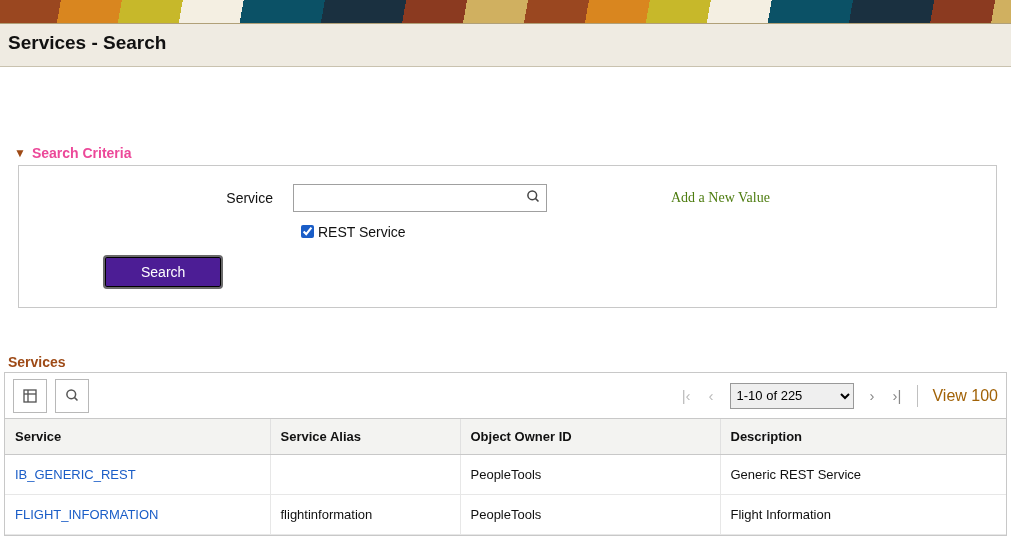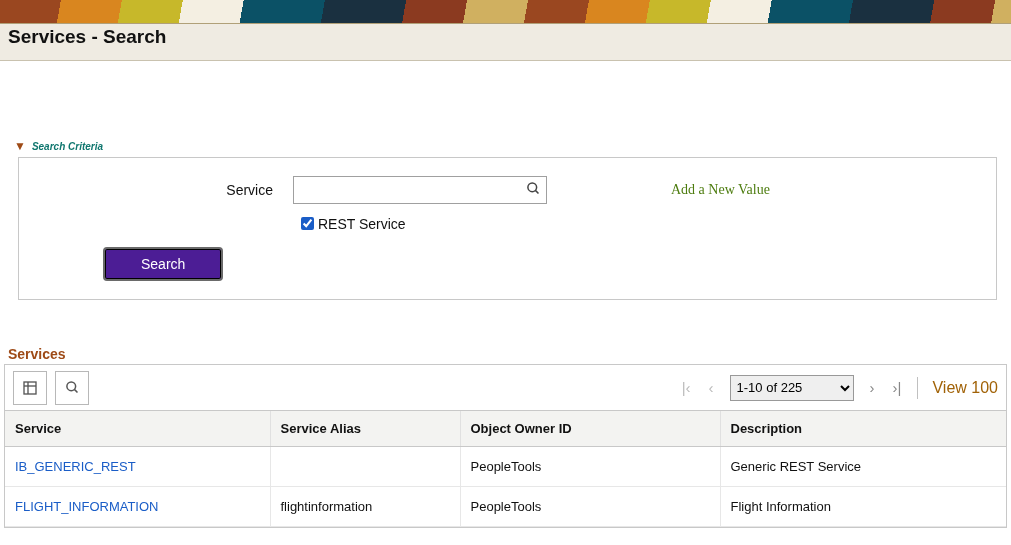--- a/index.html
+++ b/index.html
@@ -6,28 +6,28 @@
   html, body { margin: 0; padding: 0; font-family: Arial, Helvetica, sans-serif; font-size: 13px; color: #111; }
   body { width: 1011px; }
 
   .topstrip { height: 24px; width: 100%; background:
     repeating-linear-gradient(100deg,
       #9a4720 0 60px, #d9861f 60px 120px, #c7b82a 120px 180px,
       #f4efe2 180px 240px, #0b5166 240px 320px, #1a3040 320px 400px,
       #8b3a20 400px 460px, #d0b060 460px 520px);
     border-bottom: 1px solid #b0a078;
   }
-  .titlebar { background: #efebe2; border-bottom: 1px solid #c9c2af; padding: 2px 8px 12px 8px; }
+  .titlebar { background: #efebe2; border-bottom: 1px solid #c9c2af; padding: 8px 8px 12px 8px; }
   .titlebar h1 { margin: 0; font-size: 19px; font-weight: bold; color: #111; }
 
   .content { padding: 78px 4px 0 4px; }
 
   .sec-header { display: flex; align-items: center; gap: 6px; margin: 0 0 4px 10px; }
   .sec-header .chev { color: #9e4a16; font-size: 12px; }
-  .sec-header .lbl { color: #0f766e; font-weight: bold; font-size: 10px; font-style: italic; }
+  .sec-header .lbl { color: #ec4899; font-weight: bold; font-size: 14px; }
 
   .criteria-box { border: 1px solid #c8c8c8; margin: 0 10px 0 14px; padding: 18px 20px 18px 20px; min-height: 120px; }
   .crit-row { display: flex; align-items: center; gap: 14px; }
   .crit-label { width: 240px; text-align: right; padding-right: 6px; font-size: 14px; }
   .crit-input-wrap { position: relative; width: 254px; }
   .crit-input { width: 100%; height: 28px; border: 1px solid #a0a0a0; padding: 4px 28px 4px 6px; font-size: 13px; }
   .crit-search-icon { position: absolute; right: 6px; top: 50%; transform: translateY(-50%); color: #444; font-size: 14px; cursor: pointer; }
   .addnew { color: #4d7c0f; margin-left: 110px; font-size: 14px; cursor: pointer; font-family: Liberation Serif, serif; }
 
   .crit-row2 { display: flex; align-items: center; margin-top: 10px; }

